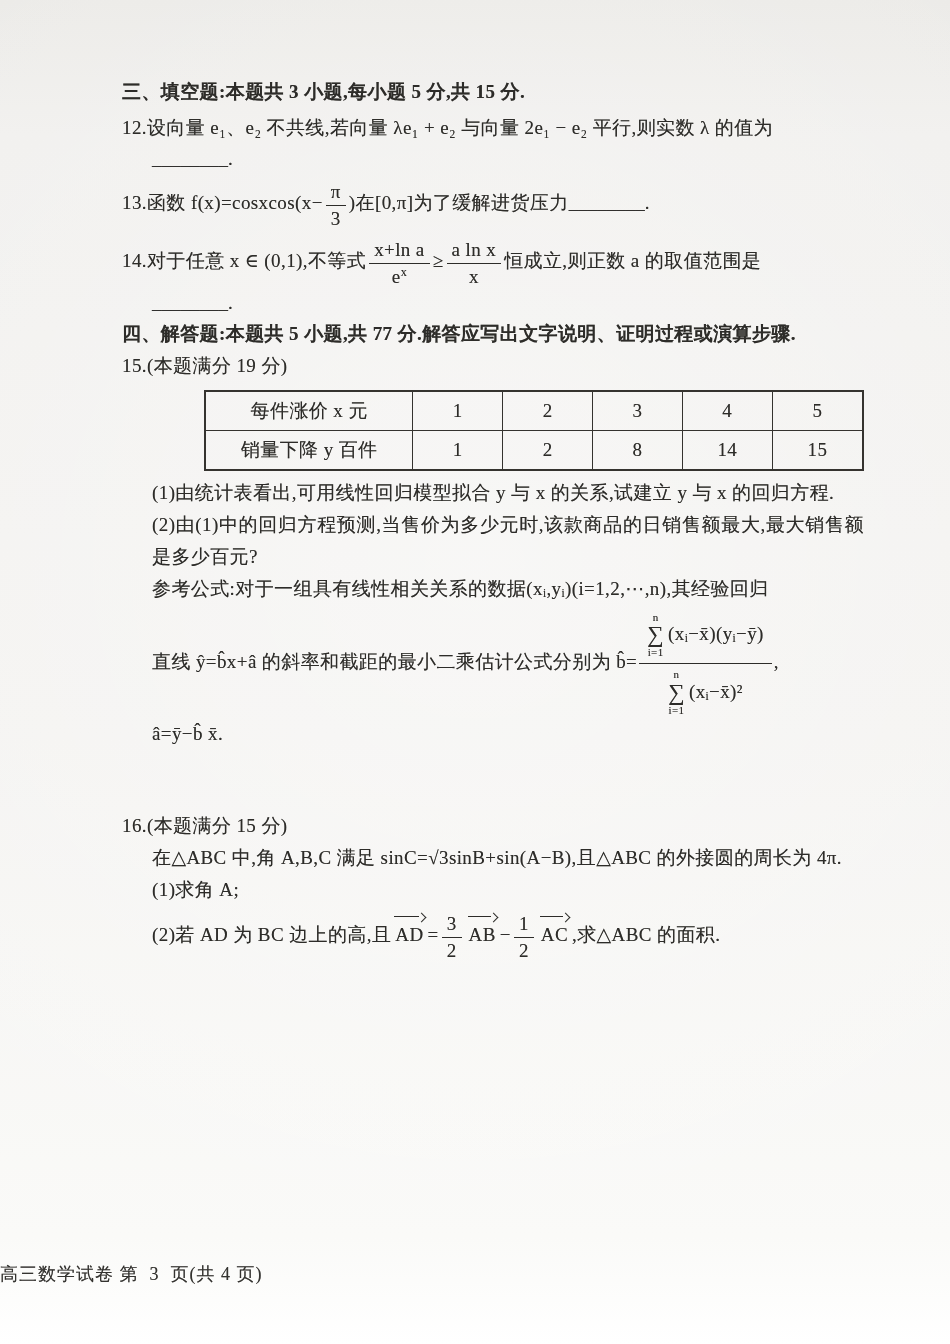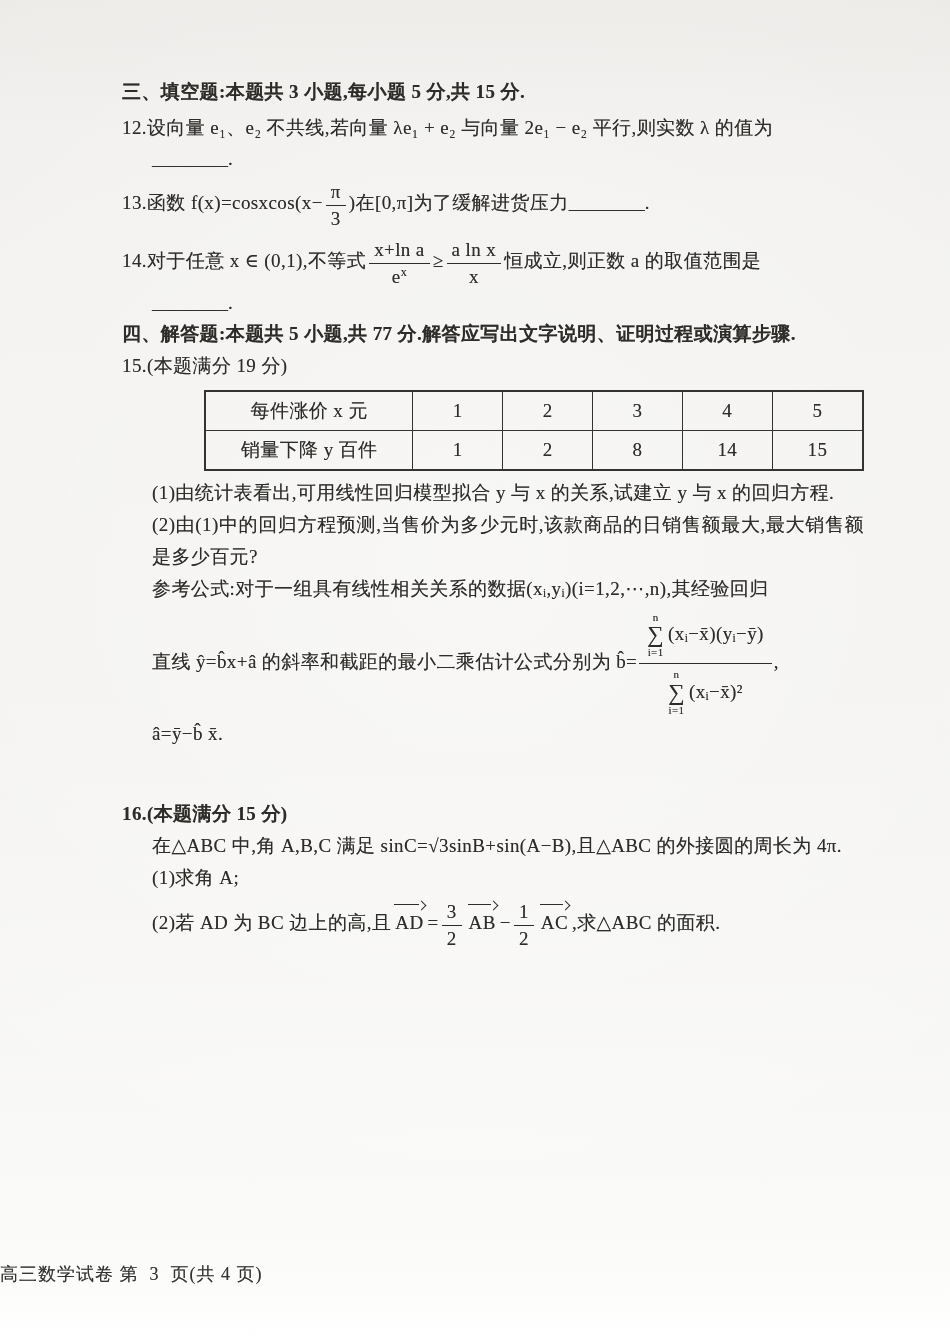--- a/index.html
+++ b/index.html
@@ -39,21 +39,21 @@
   .vec::after{content:"";position:absolute;top:0.2px;right:2px;width:6px;height:6px;
     border-top:1.6px solid #2d2c29;border-right:1.6px solid #2d2c29;transform:rotate(45deg);}
   
   table.dtable{border-collapse:collapse;margin:8px 0 4px 82px;border:2.2px solid #35332f;
     text-shadow:0 0 0.6px rgba(70,68,64,0.55);}
   table.dtable td{border:1.6px solid #35332f;height:38px;text-align:center;
     font-size:19px;letter-spacing:0.4px;padding:0 4px;}
   td.hd{width:204px;}
   td.vc{width:83px;}
   .formula-line{margin-top:4px;}
-  .q16-block{margin-top:48px;font-weight:bold;}
+  .q16-block{margin-top:60px;}
   .footer{position:absolute;left:0;right:0;bottom:54px;text-align:left;
     font-size:18px;letter-spacing:1px;color:#343330;
     text-shadow:0 0 0.6px rgba(70,68,64,0.55);}
 </style>
 </head>
 <body>
 
 <div class="page">
   <div class="content">
 

